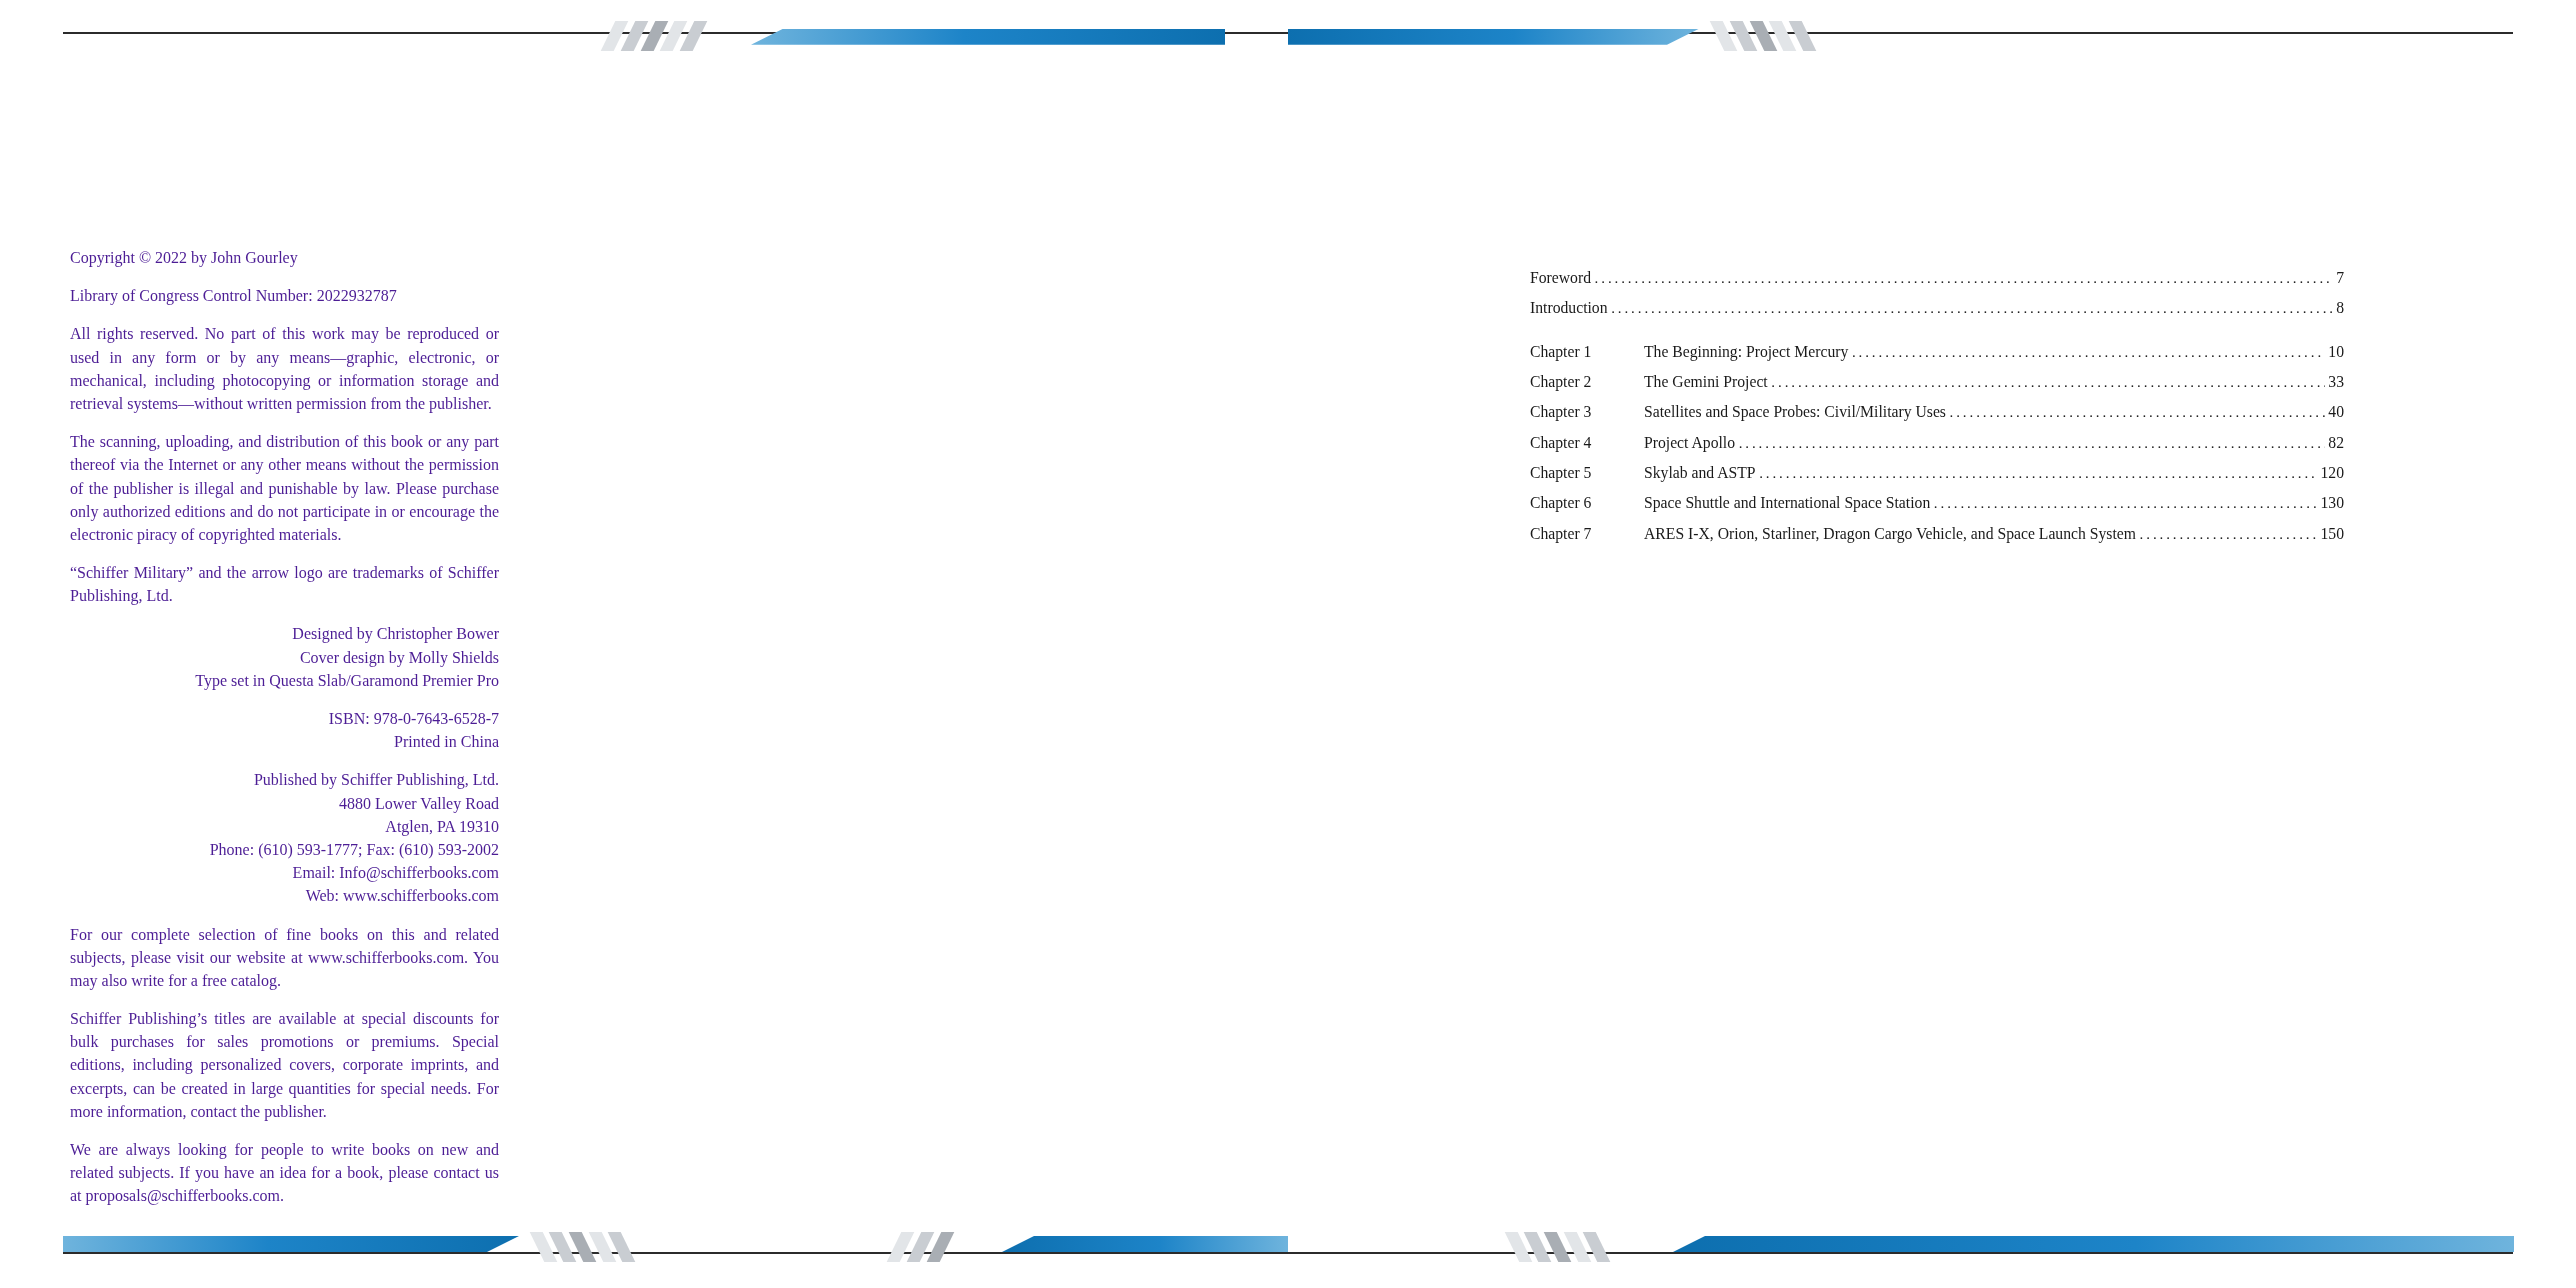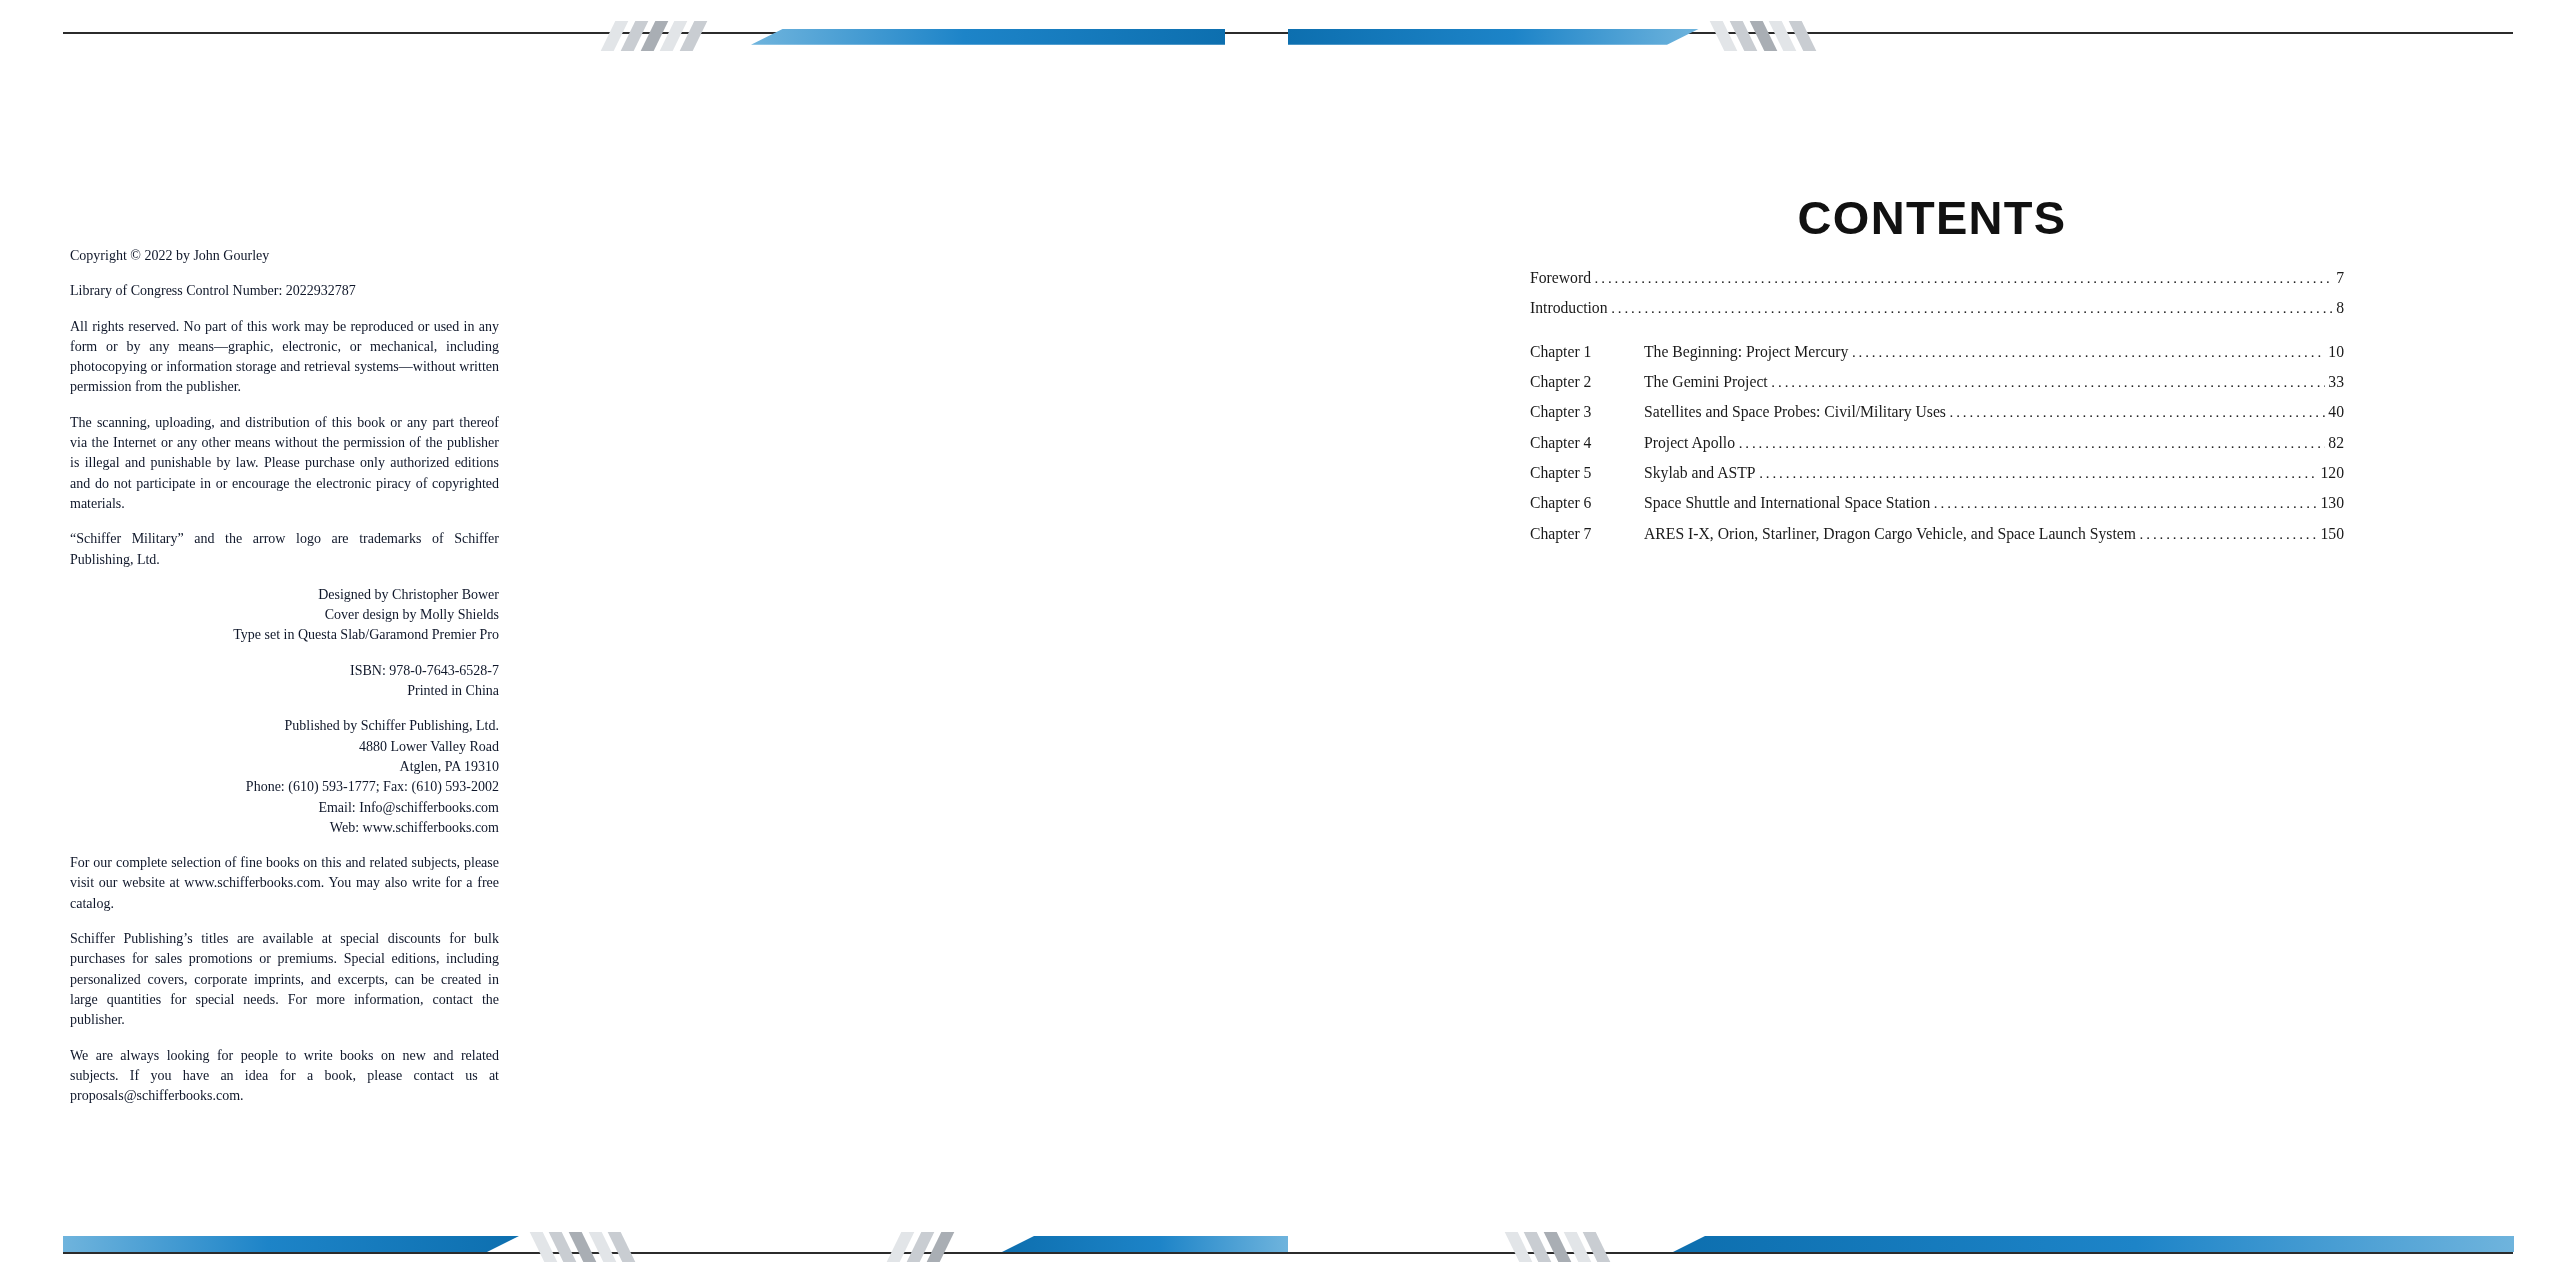--- a/index.html
+++ b/index.html
@@ -57,23 +57,23 @@
   }
   .chev.light { background: #e2e5e8; }
   .chev.dark { background: #a9aeb4; }
 
   
   .copyright-block {
     position: absolute;
     left: 70px;
     top: 246px;
     width: 429px;
-    font-size: 14px;
+    font-size: 16px;
     line-height: 1.45;
-    color: #0f172a;
+    color: #4c1d95;
     text-align: justify;
   }
   .copyright-block p { margin: 0 0 15px 0; }
   .copyright-block p.tight { margin-bottom: 0; }
   .copyright-block p.lines { text-align: right; }
 
   
   .contents-title {
     position: absolute;
     left: 0; right: 0;
@@ -187,21 +187,20 @@
     <div class="band top">
       <div class="rule" style="left:0; right:63px; top:12.5px;"></div>
       <div class="blue-bar grad-r" style="left:0px; width:411px; top:9px; clip-path: polygon(0 0, 100% 0, calc(100% - 32px) 100%, 0 100%);"></div>
       <div class="chev light" style="left:429px; top:1.8px; transform:skewX(26deg);"></div>
       <div class="chev" style="left:449px; top:1.8px; transform:skewX(26deg);"></div>
       <div class="chev dark" style="left:469px; top:1.8px; transform:skewX(26deg);"></div>
       <div class="chev light" style="left:488px; top:1.8px; transform:skewX(26deg);"></div>
       <div class="chev" style="left:508px; top:1.8px; transform:skewX(26deg);"></div>
     </div>
 
-    <div class="contents-title">CONTENTS</div>
 
     <div class="toc">
 
       <div class="toc-row">
         <div class="toc-titlewrap">
           <span class="toc-title">Foreword</span>
           <span class="toc-dots">...............................................................................................................................</span>
           <span class="toc-page">7</span>
         </div>
       </div>

